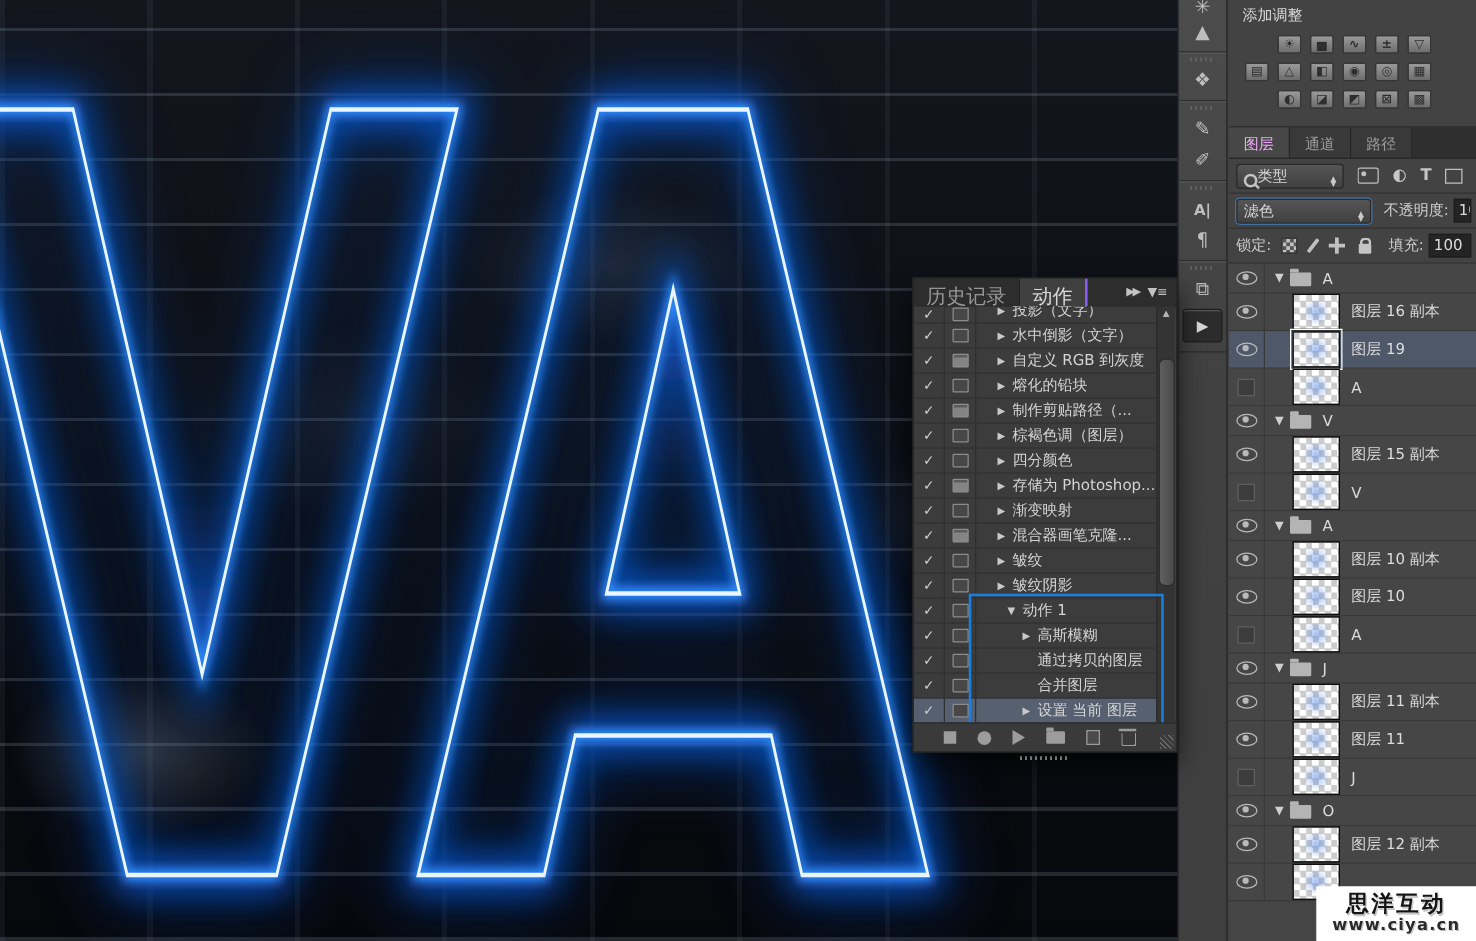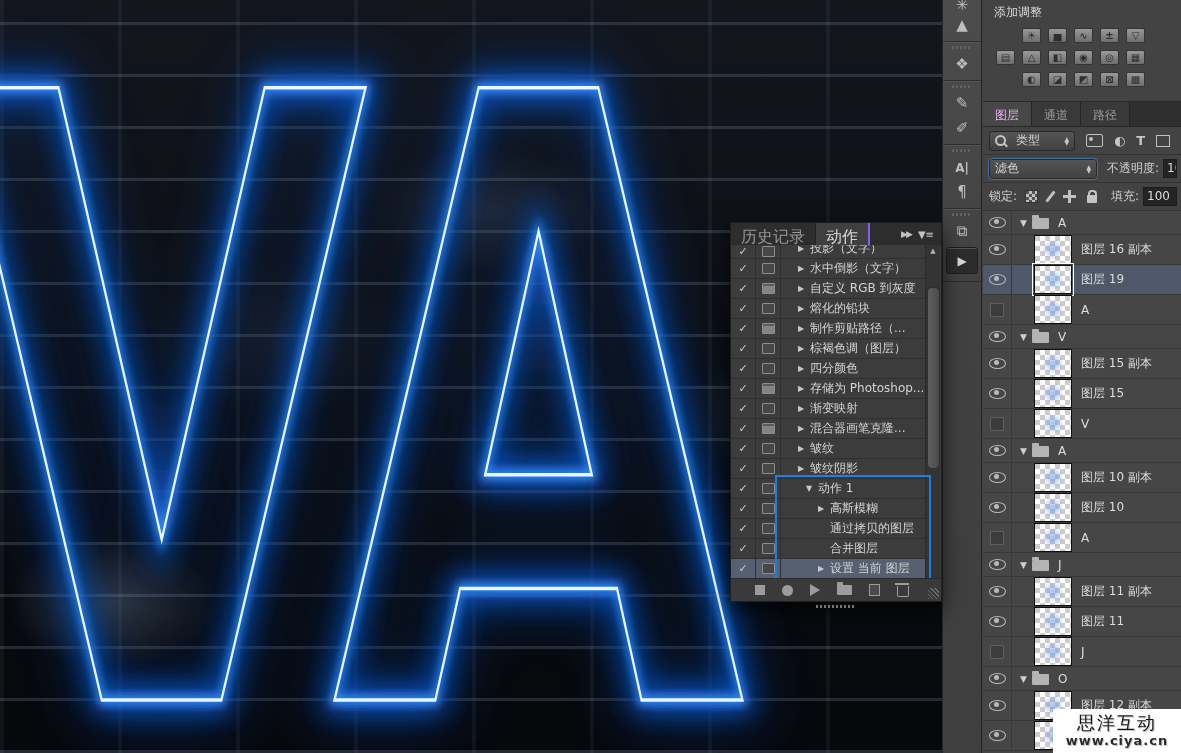--- a/index.html
+++ b/index.html
@@ -49,21 +49,21 @@
   .adj-ic{
     width:19px;height:15px;box-sizing:border-box;border:1px solid #353535;border-radius:2px;
     background:linear-gradient(180deg,#9a9a9a,#6d6d6d);color:#2e2e2e;
     font-size:10px;line-height:13px;text-align:center;overflow:hidden;font-weight:bold;
   }
   
   .lp-tabs{height:24px;background:#2f2f2f;display:flex;border-bottom:1px solid #262626}
   .lp-tab{padding:5px 12px 0;font-size:12px;color:#9b9b9b;background:#393939;border-right:1px solid #262626}
   .lp-tab.active{background:#474747;color:#f0abfc}
   .lp-row{display:flex;align-items:center;height:28px;border-bottom:1px solid #333;padding:0 4px 0 6px;box-sizing:border-box}
-  .combo{display:flex;align-items:center;gap:10px;box-sizing:border-box;height:20px;padding:0 5px;
+  .combo{display:flex;align-items:flex-end;gap:0;box-sizing:border-box;height:20px;padding:0 5px;
     background:linear-gradient(180deg,#555,#414141);border:1px solid #282828;border-radius:3px;
     color:#d6d6d6;font-size:12px;white-space:nowrap}
   .arrows{margin-left:auto;display:flex;flex-direction:column;font-size:6px;line-height:4px;color:#c9c9c9}
   .kind-combo{width:86px}
   .blend-combo{width:108px;outline:1px solid #3f709f;outline-offset:0}
   .i-search{width:7px;height:7px;border:2px solid #c3c3c3;border-radius:50%;position:relative;flex:none}
   .i-search::after{content:"";position:absolute;width:5px;height:2px;background:#c3c3c3;right:-4px;bottom:-2px;transform:rotate(45deg)}
   .filter-ics{display:flex;align-items:center;gap:11px;margin-left:11px;color:#c6c6c6;font-size:13px;overflow:hidden;flex:1}
   .i-img{width:15px;height:11px;border:1px solid #c0c0c0;border-radius:2px;position:relative;flex:none}
   .i-img::after{content:"";position:absolute;left:2px;top:2px;width:4px;height:4px;border-radius:50%;background:#c0c0c0}
@@ -134,21 +134,21 @@
   .i-folder::before{content:"";position:absolute;top:-3px;left:0;width:6px;height:3px;background:#9c9c9c;border-radius:1px 1px 0 0}
   .i-new{width:11px;height:12px;border:1px solid #9c9c9c;background:#4a4a4a;box-sizing:border-box}
   .i-trash{width:10px;height:10px;border:1px solid #9c9c9c;border-top:none;border-radius:0 0 2px 2px;position:relative;margin-top:3px}
   .i-trash::before{content:"";position:absolute;top:-3px;left:-3px;width:14px;height:2px;background:#9c9c9c}
   .corner{position:absolute;right:2px;bottom:2px;width:11px;height:11px;
     background:repeating-linear-gradient(45deg,#6a6a6a 0 1px,transparent 1px 3px)}
   .a-handle{position:absolute;left:730px;top:602px;width:212px;height:8px;display:flex;align-items:center;justify-content:center}
   .a-handle .dots{width:40px;height:3px;background:repeating-linear-gradient(90deg,#777 0 2px,transparent 2px 4px)}
   
   .watermark{position:absolute;left:1053px;top:709px;width:128px;height:44px;background:#fff;text-align:center;overflow:hidden}
-  .wm1{font-size:18px;font-weight:normal;color:#141414;letter-spacing:2px;margin-top:2px;
+  .wm1{font-size:18px;font-weight:bold;color:#141414;letter-spacing:2px;margin-top:2px;
     text-shadow:0 0 2px #fff,1px 1px 0 #bbb}
   .wm2{font-size:13px;font-weight:bold;color:#2a2a2a;letter-spacing:1px;margin-top:-2px;
     text-shadow:0 0 2px #fff,1px 1px 0 #bbb}
 </style>
 </head>
 <body>
 
 <div class="canvas">
   <svg width="942" height="753" viewBox="0 0 942 753">
     <defs>
@@ -317,27 +317,20 @@
     </div>
     <div class="lrow lay">
       <span class="eye-cell">
           <span class="eye"></span>
         </span>
       <span class="thumb"></span>
       <span class="lname">图层 15 副本</span>
     </div>
     <div class="lrow lay">
       <span class="eye-cell">
-          <span class="eye"></span>
-        </span>
-      <span class="thumb"></span>
-      <span class="lname">图层 15</span>
-    </div>
-    <div class="lrow lay">
-      <span class="eye-cell">
           <span class="eye-off"></span>
         </span>
       <span class="thumb"></span>
       <span class="lname">V</span>
     </div>
 
     <div class="lrow grp">
       <span class="eye-cell">
           <span class="eye"></span>
         </span>

